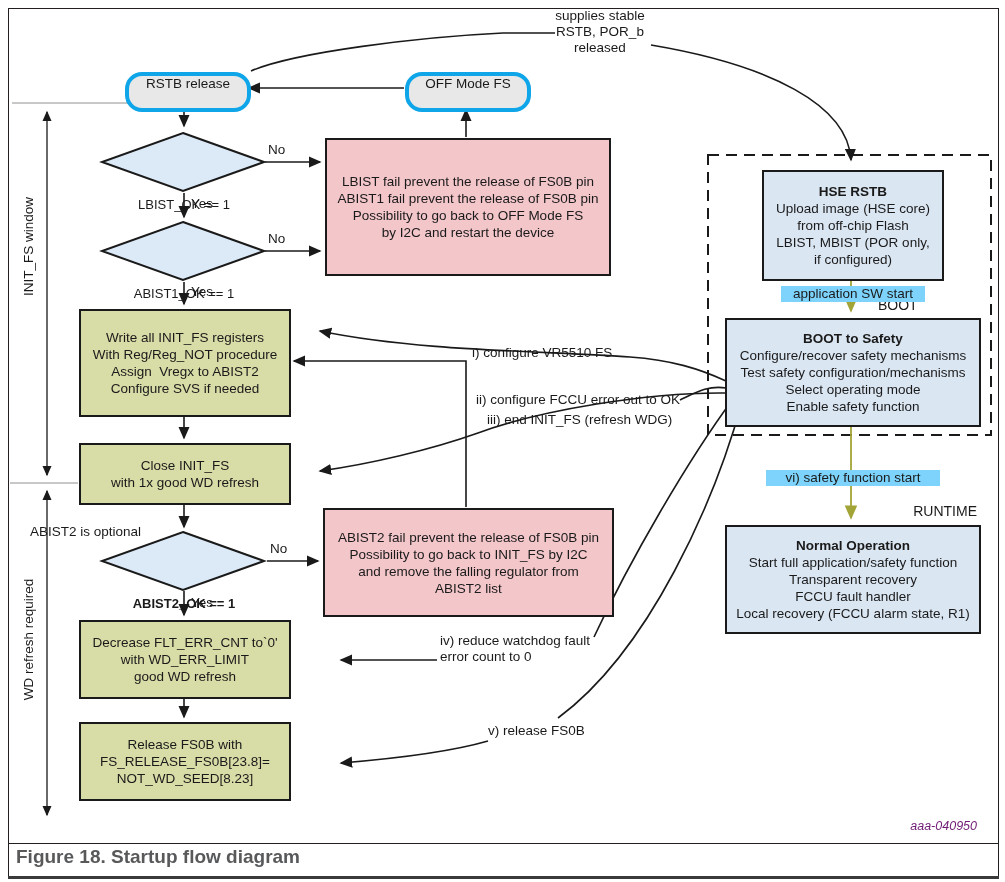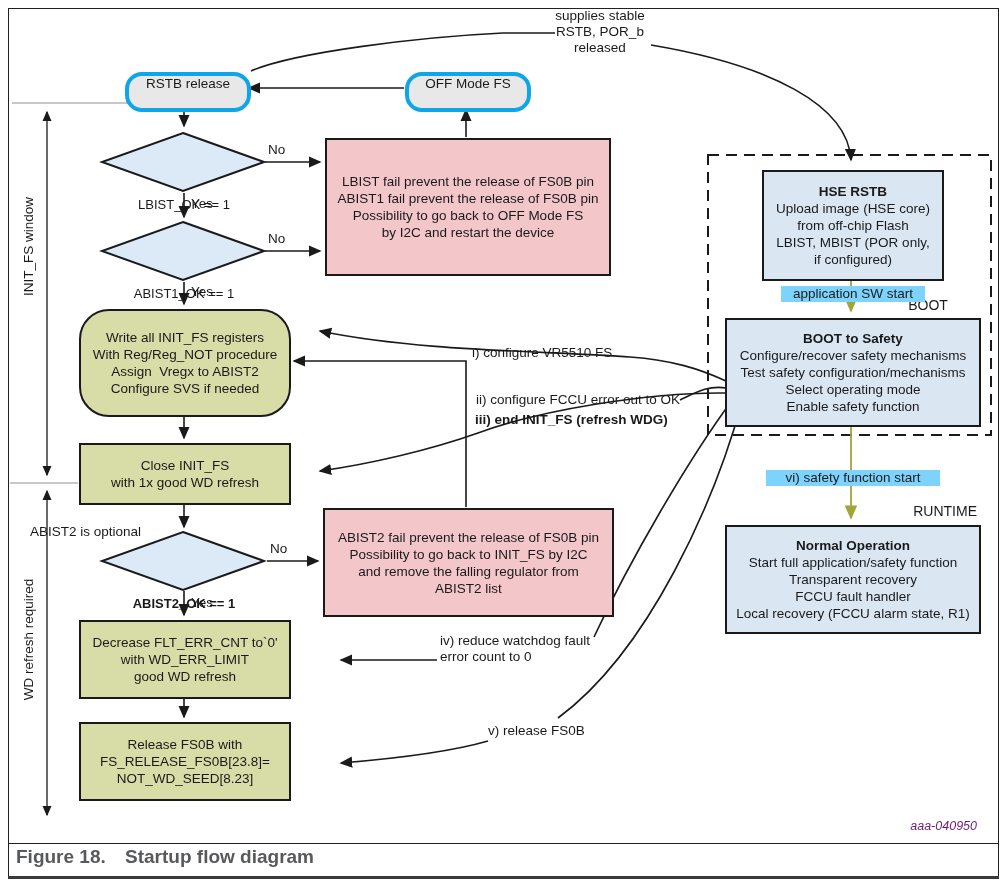--- a/index.html
+++ b/index.html
@@ -18,21 +18,21 @@
   .blue{background:#dbe6f3;}
   .oval{position:absolute;background:#e8e8e8;border:4px solid #0ea5e9;border-radius:17px;
         display:flex;align-items:flex-start;justify-content:center;font-size:13.5px;}
   .dtext{position:absolute;display:flex;align-items:center;justify-content:center;
          font-size:13px;text-align:center;margin-top:42px;}
   .lbl{position:absolute;font-size:13.5px;line-height:16px;}
   .bold{font-weight:bold;}
   .wbg{background:#7dd3fc;padding:0 2px;text-align:center;}
   .rot{transform:rotate(-90deg);transform-origin:center;text-align:center;font-size:13.5px;}
   .caption{position:absolute;left:16px;top:846px;font-size:19px;font-weight:bold;color:#58595b;}
-  .caption span+span{margin-left:14px;}
+  .caption span+span{margin-left:0;}
   .wm{position:absolute;left:800px;top:819px;width:177px;text-align:right;
       font-size:12.5px;font-style:italic;color:#701a75;}
 </style>
 </head>
 <body>
 
 <div class="stage">
 
   <div class="abs frame"></div>
 
@@ -110,21 +110,21 @@
 
   <div class="box pink ml" style="left:325px;top:138px;width:282px;height:134px;">LBIST fail prevent the release of FS0B pin
 ABIST1 fail prevent the release of FS0B pin
 Possibility to go back to OFF Mode FS
 by I2C and restart the device</div>
   <div class="box pink ml" style="left:323px;top:508px;width:287px;height:105px;">ABIST2 fail prevent the release of FS0B pin
 Possibility to go back to INIT_FS by I2C
 and remove the falling regulator from
 ABIST2 list</div>
 
-  <div class="box green ml" style="left:79px;top:309px;width:208px;height:104px;border-radius:30px;">Write all INIT_FS registers
+  <div class="box green ml" style="left:79px;top:309px;width:208px;height:104px;">Write all INIT_FS registers
 With Reg/Reg_NOT procedure
 Assign  Vregx to ABIST2
 Configure SVS if needed</div>
   <div class="box green ml" style="left:79px;top:443px;width:208px;height:58px;">Close INIT_FS
 with 1x good WD refresh</div>
   <div class="box green ml" style="left:79px;top:620px;width:208px;height:75px;">Decrease FLT_ERR_CNT to`0'
 with WD_ERR_LIMIT
 good WD refresh</div>
   <div class="box green ml" style="left:79px;top:722px;width:208px;height:75px;">Release FS0B with
 FS_RELEASE_FS0B[23.8]=
@@ -145,31 +145,31 @@
 Enable safety function</div>
   </div>
   <div class="box blue" style="left:725px;top:525px;width:252px;height:105px;">
     <div class="bold">Normal Operation</div>
     <div class="ml">Start full application/safety function
 Transparent recovery
 FCCU fault handler
 Local recovery (FCCU alarm state, R1)</div>
   </div>
 
-  <div class="lbl" style="left:878px;top:297px;width:100px;text-align:center;font-size:14px;">BOOT</div>
+  <div class="lbl" style="left:878px;top:297px;width:100px;text-align:left;font-size:14px;">BOOT</div>
   <div class="lbl" style="left:877px;top:503px;width:100px;text-align:right;font-size:14px;">RUNTIME</div>
 
   <div class="lbl ml" style="left:530px;top:8px;width:140px;text-align:center;">supplies stable
 RSTB, POR_b
 released</div>
   <div class="lbl wbg" style="left:781px;top:286px;width:140px;">application SW start</div>
   <div class="lbl wbg" style="left:766px;top:470px;width:170px;">vi) safety function start</div>
   <div class="lbl" style="left:472px;top:345px;">i) configure VR5510 FS</div>
   <div class="lbl" style="left:476px;top:392px;">ii) configure FCCU error out to OK</div>
-  <div class="lbl" style="left:475px;top:412px;font-weight:bold;">iii) end INIT_FS (refresh WDG)</div>
+  <div class="lbl" style="left:487px;top:412px;">iii) end INIT_FS (refresh WDG)</div>
   <div class="lbl ml" style="left:440px;top:633px;">iv) reduce watchdog fault
 error count to 0</div>
   <div class="lbl" style="left:488px;top:723px;">v) release FS0B</div>
   <div class="lbl" style="left:30px;top:524px;">ABIST2 is optional</div>
 
   <div class="abs rot" style="left:-32px;top:239px;width:120px;">INIT_FS window</div>
   <div class="abs rot" style="left:-47px;top:632px;width:150px;">WD refresh required</div>
 
   <div class="wm">aaa-040950</div>
   <div class="abs sep"></div>

